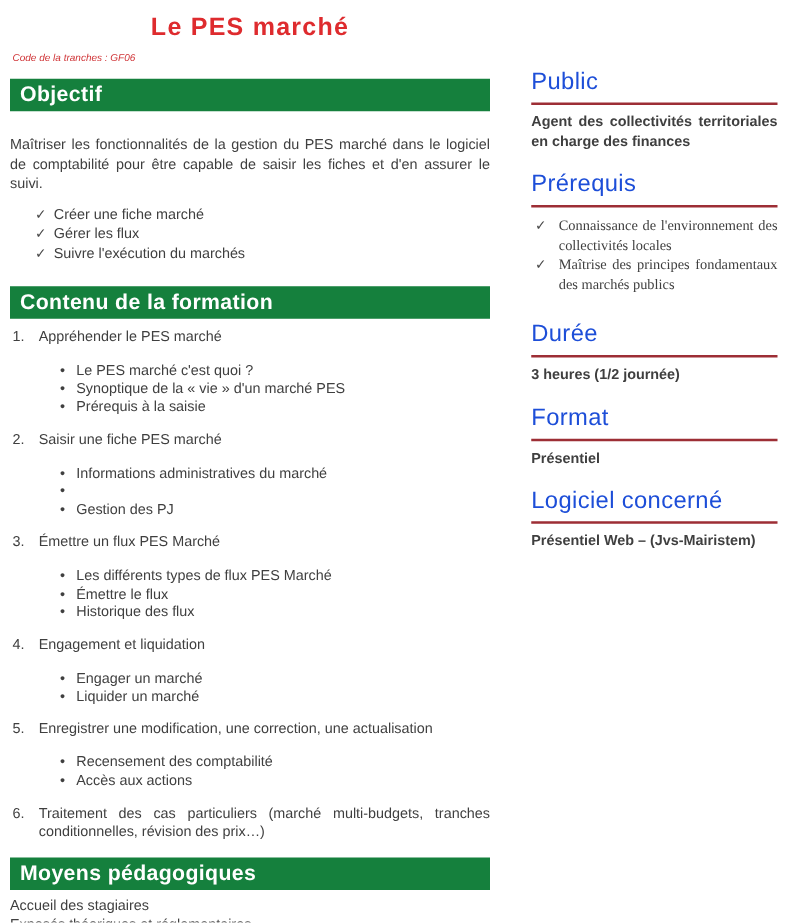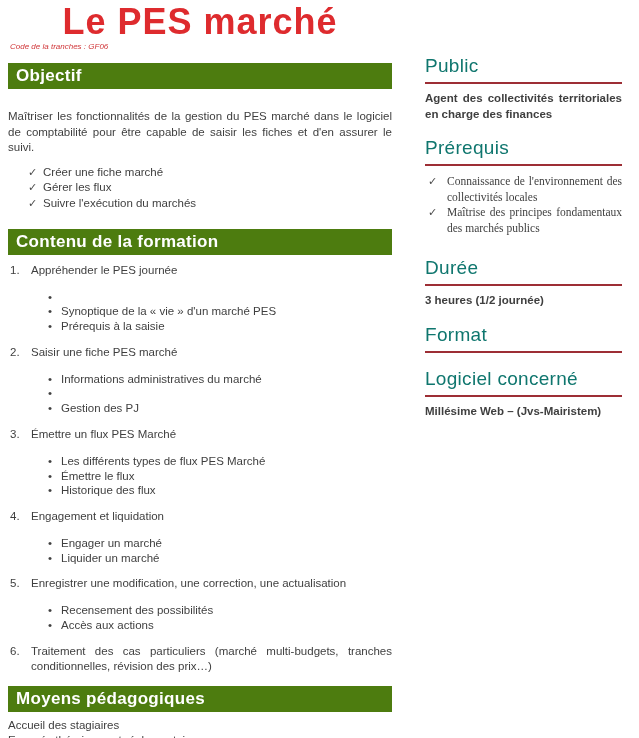--- a/index.html
+++ b/index.html
@@ -11,35 +11,35 @@
     overflow: hidden;
   }
   .page { display: flex; width: 639px; height: 738px; }
 
   
   .left-col { width: 384px; margin-left: 8px; }
 
   .title {
     margin-top: 4px;
     text-align: center;
-    font-size: 36px;
+    font-size: 20px;
     line-height: 36px;
     font-weight: bold;
     letter-spacing: 1px;
     color: #de2b2e;
   }
   .code {
     margin: 2px 0 0 2px;
     font-size: 8px;
     font-style: italic;
     color: #d03538;
   }
 
   .banner {
-    background: #4d7c0f;
+    background: #15803d;
     color: #ffffff;
     font-weight: bold;
     font-size: 17px;
     line-height: 19px;
     padding: 3px 0 4px 8px;
     letter-spacing: 0.3px;
   }
   .banner.first   { margin-top: 12px; }
   .banner.contenu { margin-top: 17px; }
   .banner.moyens  { margin-top: 12px; }
@@ -67,21 +67,21 @@
   .moyens-lines { margin-top: 6px; }
   .moyens-line  { font-size: 11.5px; line-height: 14.8px; }
 
   
   .right-col { width: 197px; margin-left: 33px; margin-top: 55px; }
   .side-section { margin-bottom: 15px; }
   .side-heading {
     font-size: 19px;
     line-height: 22px;
     font-weight: normal;
-    color: #0f766e;
+    color: #1d4ed8;
     border-bottom: 2px solid #9d2e35;
     padding-bottom: 5px;
     letter-spacing: 0.3px;
   }
   .side-text {
     margin-top: 7px;
     font-size: 11.5px;
     line-height: 15.5px;
     text-align: justify;
     font-weight: bold;
@@ -120,25 +120,26 @@
       </div>
     </div>
 
     <div class="banner contenu">Contenu de la formation</div>
 
     <div class="num-list">
 
       <div class="num-item">
         <div class="num-row">
           <span class="num">1.</span>
-          <span class="num-label">Appréhender le PES journée</span>
-        </div>
-        <div class="sub-bullets">
-          <div class="bullet-row">
-            <span class="bullet-dot">•</span>
+          <span class="num-label">Appréhender le PES marché</span>
+        </div>
+        <div class="sub-bullets">
+          <div class="bullet-row">
+            <span class="bullet-dot">•</span>
+            <span>Le PES marché c'est quoi ?</span>
           </div>
           <div class="bullet-row">
             <span class="bullet-dot">•</span>
             <span>Synoptique de la « vie » d'un marché PES</span>
           </div>
           <div class="bullet-row">
             <span class="bullet-dot">•</span>
             <span>Prérequis à la saisie</span>
           </div>
         </div>
@@ -203,21 +204,21 @@
       </div>
 
       <div class="num-item">
         <div class="num-row">
           <span class="num">5.</span>
           <span class="num-label">Enregistrer une modification, une correction, une actualisation</span>
         </div>
         <div class="sub-bullets">
           <div class="bullet-row">
             <span class="bullet-dot">•</span>
-            <span>Recensement des possibilités</span>
+            <span>Recensement des comptabilité</span>
           </div>
           <div class="bullet-row">
             <span class="bullet-dot">•</span>
             <span>Accès aux actions</span>
           </div>
         </div>
       </div>
 
       <div class="num-item">
         <div class="num-row">
@@ -259,21 +260,22 @@
       </div>
     </div>
 
     <div class="side-section duree">
       <h2 class="side-heading">Durée</h2>
       <p class="side-text">3 heures (1/2 journée)</p>
     </div>
 
     <div class="side-section">
       <h2 class="side-heading">Format</h2>
+      <p class="side-text">Présentiel</p>
     </div>
 
     <div class="side-section">
       <h2 class="side-heading">Logiciel concerné</h2>
-      <p class="side-text">Millésime Web – (Jvs-Mairistem)</p>
+      <p class="side-text">Présentiel Web – (Jvs-Mairistem)</p>
     </div>
 
   </div>
 </div>
 
 </body></html>

